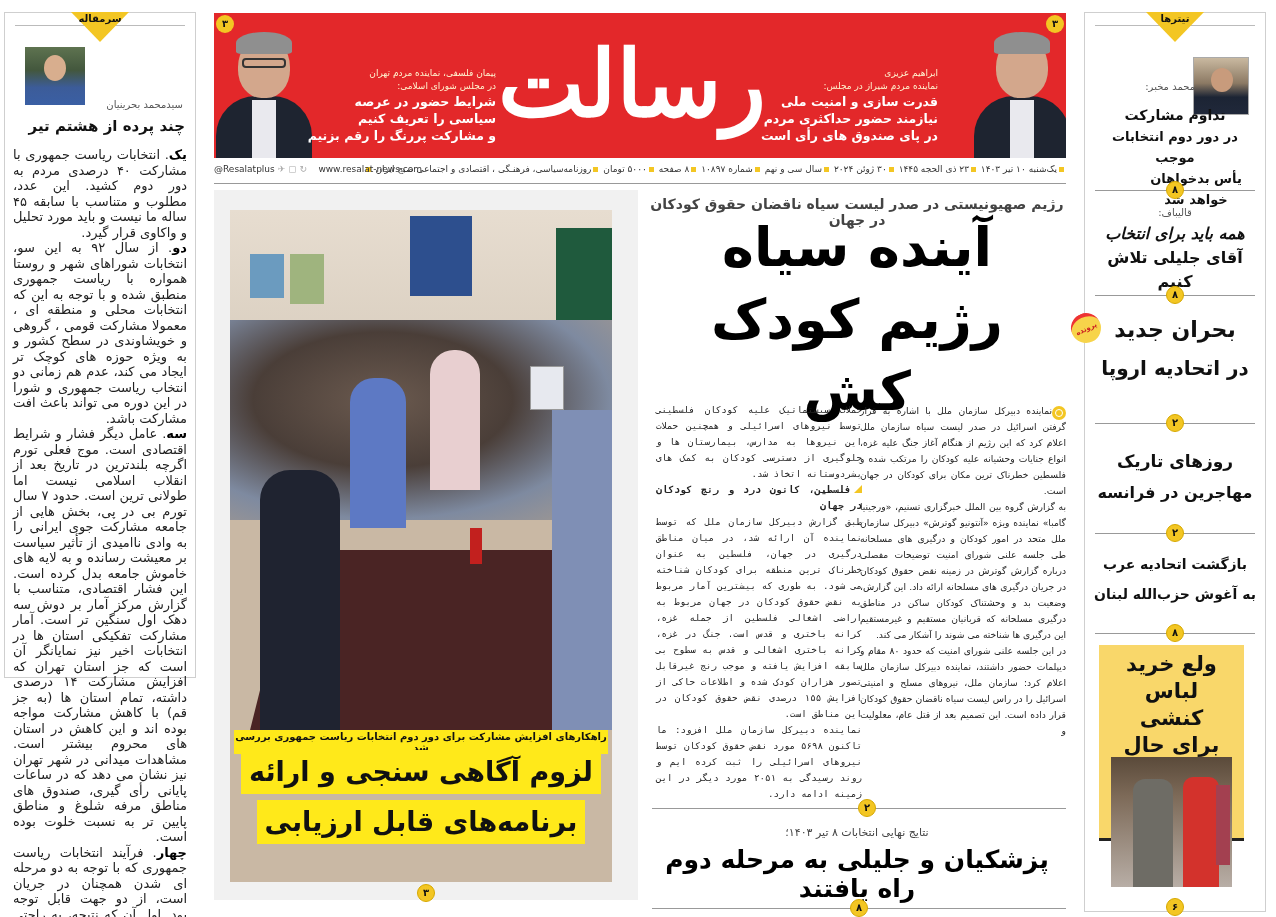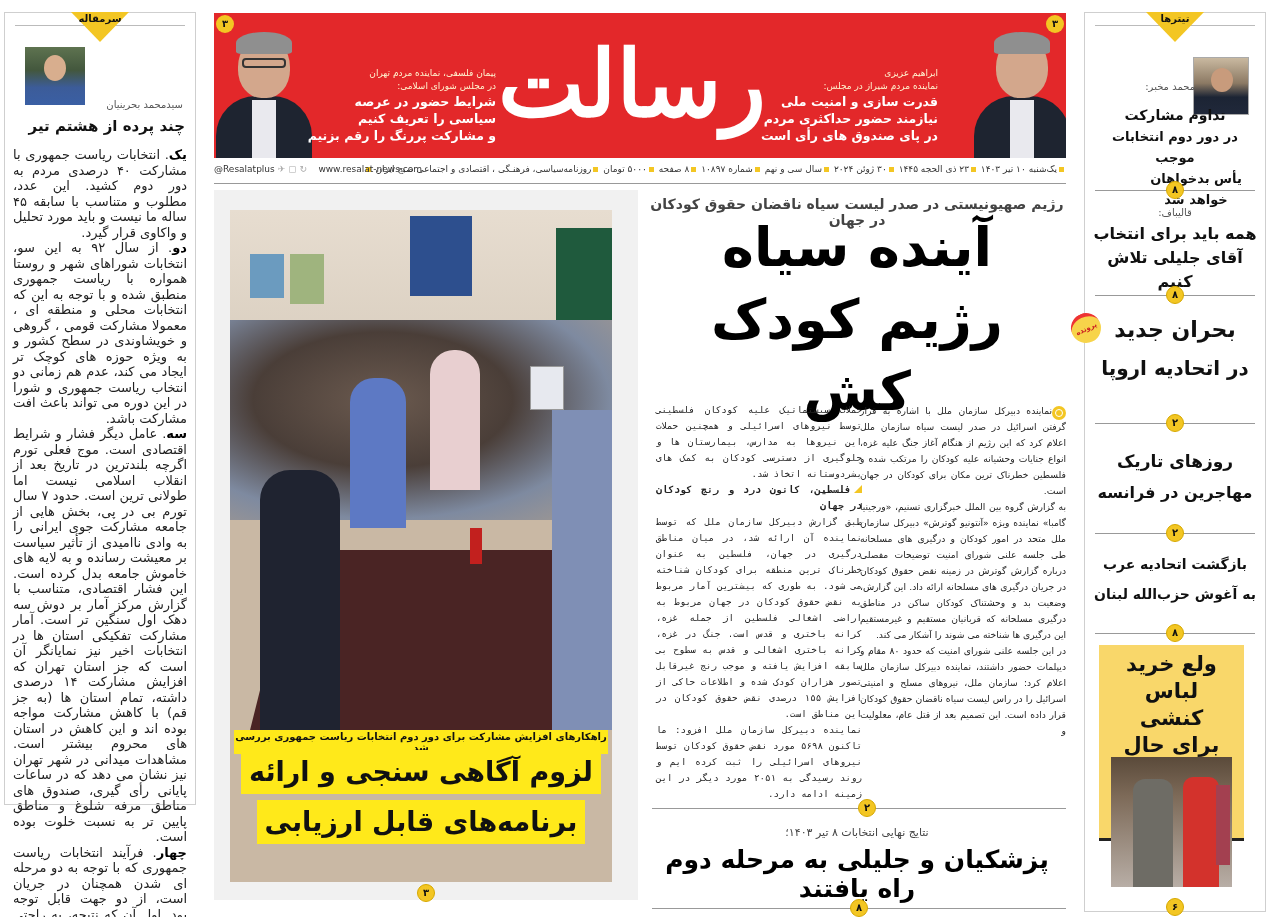--- a/index.html
+++ b/index.html
@@ -27,21 +27,21 @@
   .parvandeh { position: absolute; left: -14px; top: 300px; width: 30px; height: 30px; border-radius: 50%; background: #f7d44a; border-top: 4px solid #e33; font-size: 7px; color: #c22; text-align: center; line-height: 24px; transform: rotate(-25deg); font-weight: bold; }
 
   .promo-box { position: absolute; left: 14px; right: 21px; top: 632px; height: 196px; background: #f9d76a; border-bottom: 3px solid #222; }
   .promo-box .hd { position: absolute; top: 6px; left: 0; right: 0; text-align: center; font-size: 21px; font-weight: bold; line-height: 27px; color: #111; }
   .promo-photo { position: absolute; left: 12px; right: 12px; top: 112px; height: 130px; background: linear-gradient(180deg,#5a4a3a 0%,#7d6a58 30%,#b8aea6 100%); }
   .promo-photo .m1 { position: absolute; left: 22px; top: 22px; width: 40px; height: 108px; background: #6e6c65; border-radius: 12px 12px 0 0; }
   .promo-photo .m2 { position: absolute; left: 72px; top: 20px; width: 36px; height: 110px; background: #d3322c; border-radius: 10px 10px 0 0; }
   .promo-photo .m3 { position: absolute; right: 2px; top: 28px; width: 14px; height: 80px; background: #a34050; }
 
   
-  .left-col { position: absolute; left: 4px; top: 12px; width: 192px; height: 793px; border: 1px solid #cfcfcf; background: #fff; }
+  .left-col { position: absolute; left: 4px; top: 12px; width: 192px; height: 666px; border: 1px solid #cfcfcf; background: #fff; }
   .editor-photo { position: absolute; left: 20px; top: 34px; width: 60px; height: 58px; background: linear-gradient(180deg,#5e7350 0%,#43573d 40%,#3c5c99 70%,#3a5fa4 100%); }
   .editor-photo::before { content: ""; position: absolute; left: 19px; top: 8px; width: 22px; height: 26px; border-radius: 50%; background: #d8ae8e; }
   .editor-name { position: absolute; right: 12px; top: 86px; font-size: 10px; color: #555; }
   .editor-title { position: absolute; right: 10px; top: 104px; font-size: 15px; font-weight: bold; color: #111; }
   .editor-body { position: absolute; right: 8px; left: 8px; top: 134px; font-size: 13px; line-height: 15.5px; color: #222; text-align: justify; }
   .editor-body b { font-weight: bold; color: #000; }
 
   
   .masthead { position: absolute; left: 214px; top: 13px; width: 852px; height: 145px; background: #e3282a; overflow: hidden; }
   .logo { position: absolute; left: 248px; top: 4px; width: 340px; height: 135px; text-align: center; font-family: "DejaVu Serif", serif; font-size: 92px; font-weight: bold; color: #fff; line-height: 135px; letter-spacing: -4px; }
@@ -248,21 +248,21 @@
     <div class="story" style="top:92px;">
       <div class="hd" style="font-size:14px; line-height:21px;">تداوم مشارکت</div>
       <div class="hd" style="font-size:13px; line-height:21px;">در دور دوم انتخابات موجب</div>
       <div class="hd" style="font-size:13px; line-height:21px;margin-left:42px;">یأس بدخواهان خواهد شد</div>
     </div>
     <div class="divider" style="top:177px;"></div>
     <div class="pg-badge" style="top:168px;">۸</div>
 
     <div class="story" style="top:194px;">
       <div class="kicker">قالیباف:</div>
-      <div class="hd" style="font-size:16px; line-height:24px; margin-top:4px;">همه باید برای انتخاب</div>
+      <div class="hd" style="font-size:16px; line-height:24px; margin-top:4px;font-style:italic;">همه باید برای انتخاب</div>
       <div class="hd" style="font-size:16px; line-height:24px;">آقای جلیلی تلاش کنیم</div>
     </div>
     <div class="divider" style="top:282px;"></div>
     <div class="pg-badge" style="top:273px;">۸</div>
 
     <div class="parvandeh">پرونده</div>
     <div class="story" style="top:298px;">
       <div class="hd" style="font-size:22px; line-height:38px;">بحران جدید</div>
       <div class="hd" style="font-size:20px; line-height:38px;">در اتحادیه اروپا</div>
     </div>

